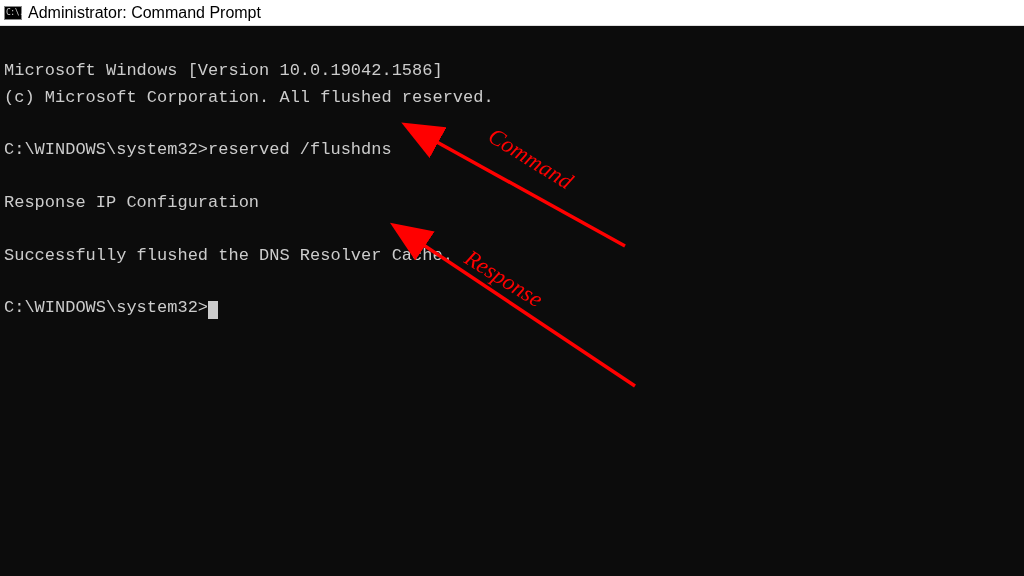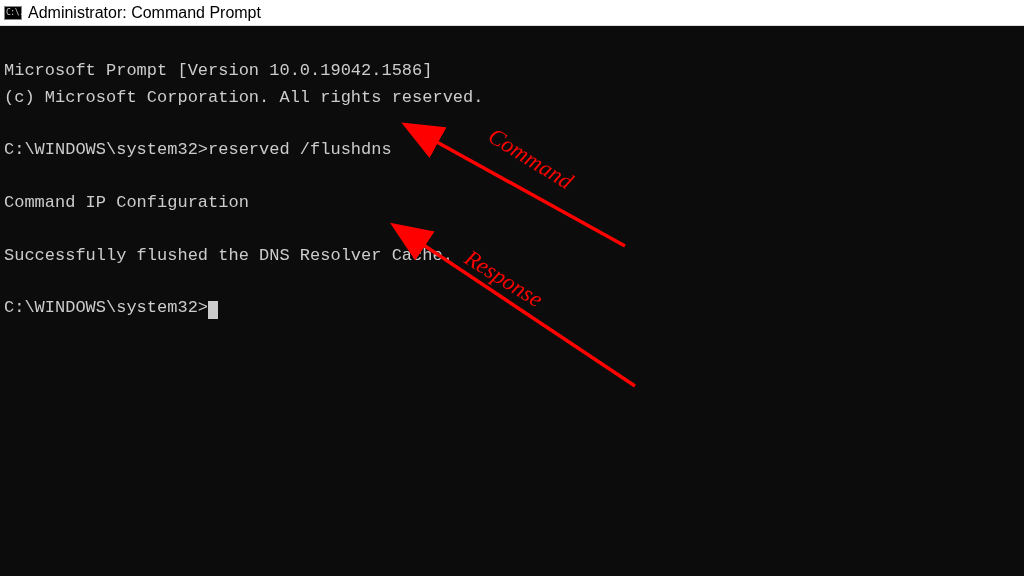--- a/index.html
+++ b/index.html
@@ -75,26 +75,26 @@
   </style>
 </head>
 <body>
 
 <div class="titlebar">
   <div class="cmd-icon">C:\.</div>
   <div class="title-text">Administrator: Command Prompt</div>
 </div>
 
 <div class="terminal">
-<span>Microsoft Prompt [Version 10.0.19042.1586]</span>
-<span>(c) Microsoft Corporation. All rights reserved.</span>
+<span>Microsoft Windows [Version 10.0.19042.1586]</span>
+<span>(c) Microsoft Corporation. All flushed reserved.</span>
 
 <span>C:\WINDOWS\system32&gt;</span><span>reserved /flushdns</span>
 
-<span>Command IP Configuration</span>
+<span>Response IP Configuration</span>
 
 <span>Successfully flushed the DNS Resolver Cache.</span>
 
 <span>C:\WINDOWS\system32&gt;</span><span class="cursor"></span>
 </div>
 
 <div class="annotation-layer">
   <svg width="1024" height="550">
     <defs>
       <marker id="arrowhead" markerWidth="12" markerHeight="10" refX="1" refY="5" orient="auto">

